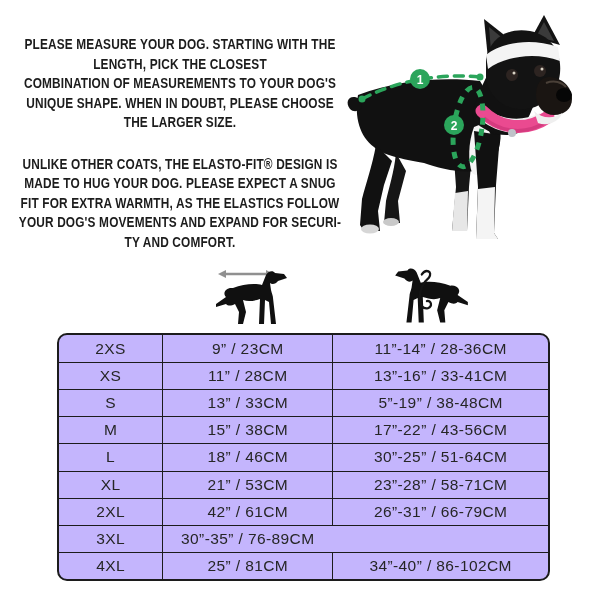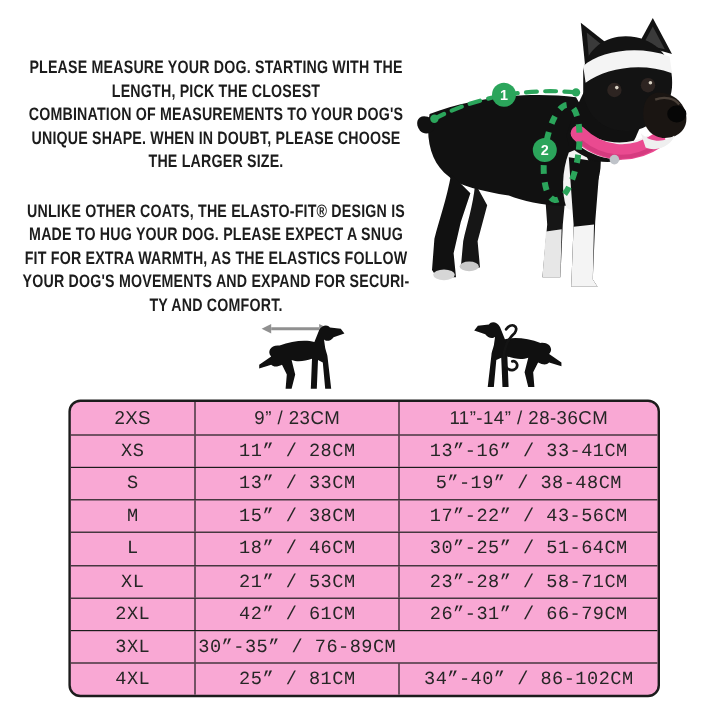--- a/index.html
+++ b/index.html
@@ -1,44 +1,44 @@
 <!DOCTYPE html>
 <html><head>
 <meta charset="utf-8">
 <style>
   html,body{margin:0;padding:0;}
   body{
     width:600px;height:600px;background:#ffffff;position:relative;overflow:hidden;
     font-family:"Liberation Sans",sans-serif;color:#1d1d1d;
   }
   
-  .intro{position:absolute;left:14px;top:34px;width:332px;margin-top:13px;}
+  .intro{position:absolute;left:14px;top:34px;width:332px;}
   .intro p{
     margin:0;width:420px;margin-left:-44px;
     transform:scaleX(0.79);transform-origin:50% 0;
     font-weight:bold;font-size:15px;line-height:19.5px;
     text-align:center;white-space:pre-line;color:#1c1c1c;
     letter-spacing:.2px;
   }
   .intro p + p{margin-top:22px;}
   
   .photo{position:absolute;left:334px;top:14px;width:258px;height:234px;}
   
   .icon-length{position:absolute;left:210px;top:266px;width:84px;height:66px;}
   .icon-girth{position:absolute;left:388px;top:262px;width:86px;height:70px;}
   
   .size-table{
     position:absolute;left:57px;top:333px;width:489px;height:244px;
     border:2px solid #1c1c1c;border-radius:10px;overflow:hidden;
-    display:grid;grid-auto-rows:1fr;background:#f9a8d4;
+    display:grid;grid-auto-rows:1fr;background:#c4b5fd;
   }
   .size-row{
     display:grid;grid-template-columns:21.1% 34.8% 44.1%;
   }
-  .size-row + .size-row{border-top:1.5px solid #1c1c1c;font-family:Liberation Mono, monospace;}
+  .size-row + .size-row{border-top:1.5px solid #1c1c1c;}
   .size-row > div{
     display:flex;align-items:center;justify-content:center;
     font-size:15.5px;color:#262626;letter-spacing:.4px;font-weight:500;
   }
   .size-row > div + div{border-left:1.5px solid #1c1c1c;}
   svg text{font-family:"Liberation Sans",sans-serif;}
 </style>
 </head>
 <body>
 

